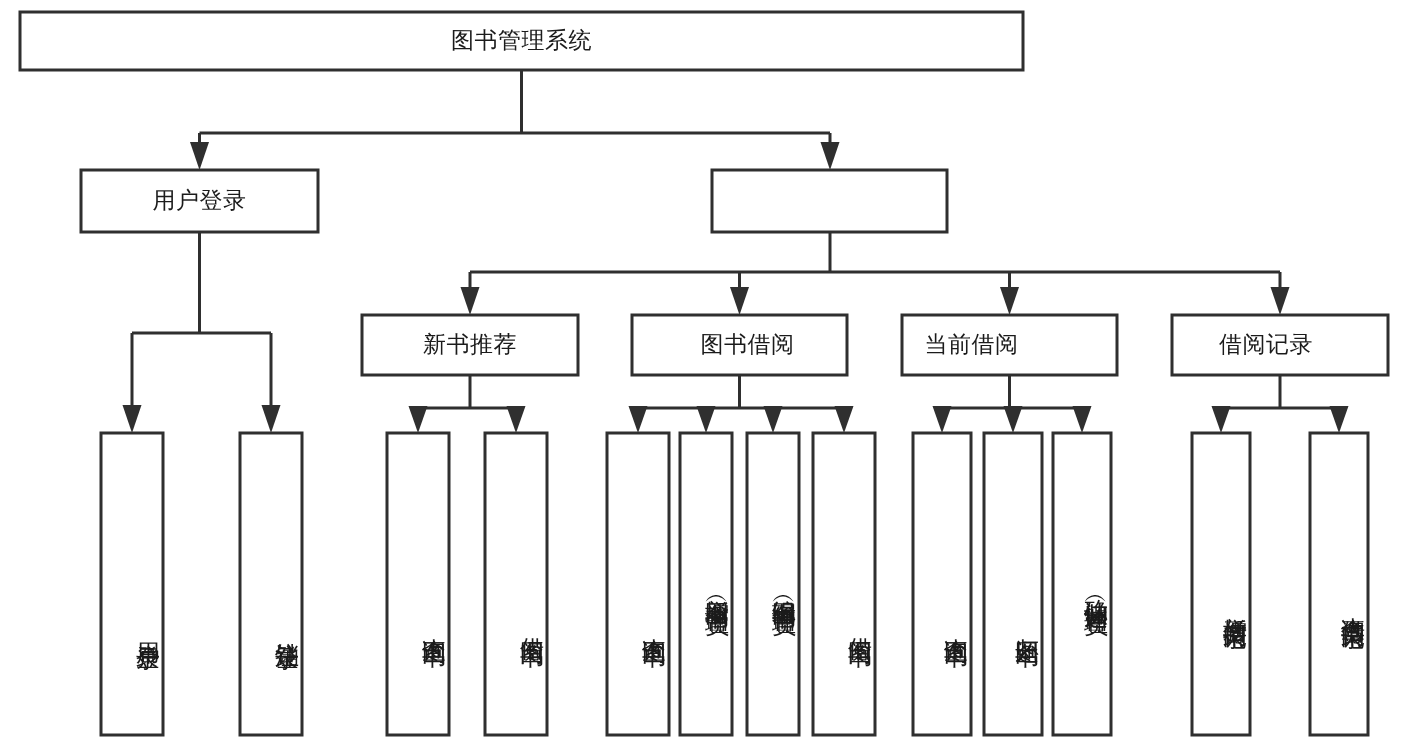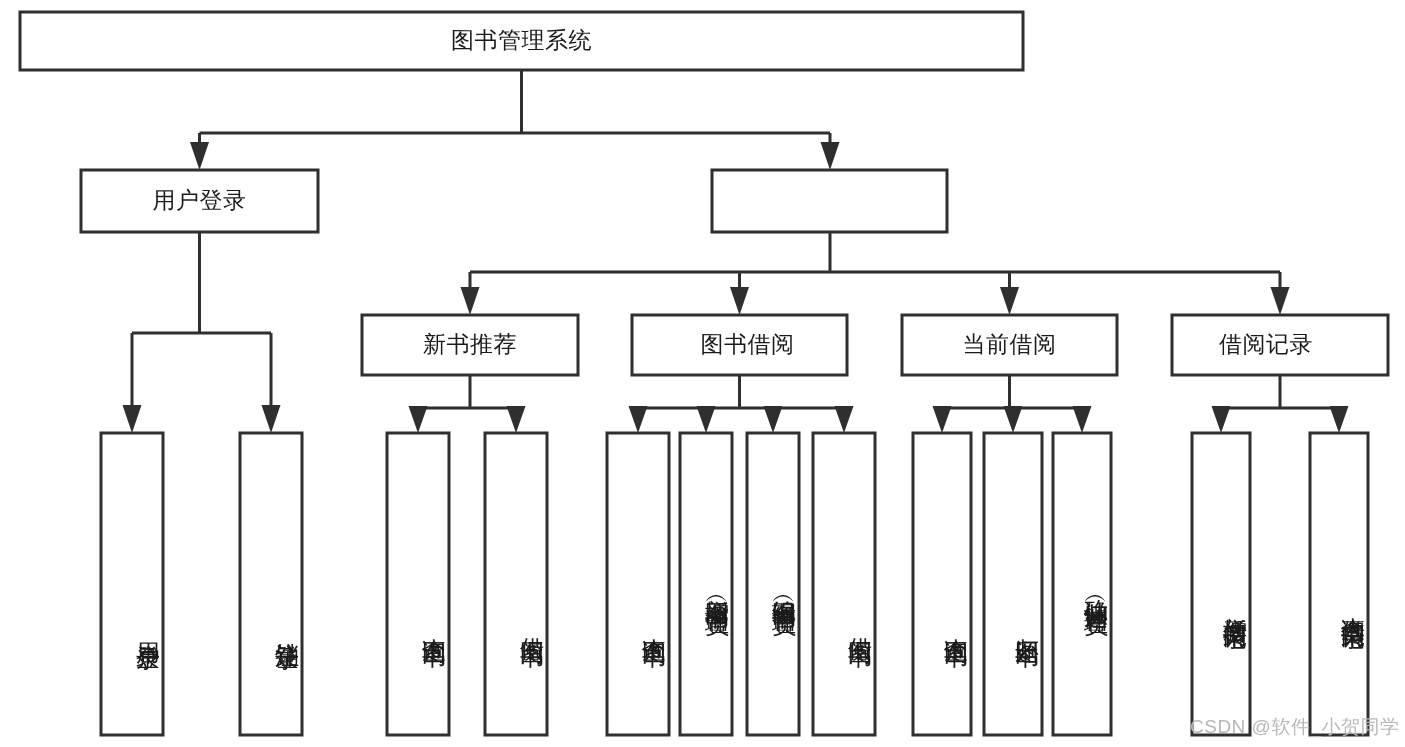--- a/index.html
+++ b/index.html
@@ -171,31 +171,30 @@
       <rect class="node-box" x="1310" y="433" width="58" height="302"></rect>
     </g>
   </svg>
 
   <div class="node-label horizontal" style="left:20px; top:12px; width:1003px; height:58px;">图书管理系统</div>
 
   <div class="node-label horizontal" style="left:81px; top:170px; width:237px; height:62px;">用户登录</div>
 
   <div class="node-label horizontal" style="left:362px; top:315px; width:216px; height:60px;border-radius:29px;">新书推荐</div>
   <div class="node-label horizontal" style="left:632px; top:315px; width:215px; height:60px;padding-left:16px;">图书借阅</div>
-  <div class="node-label horizontal" style="left:902px; top:315px; width:215px; height:60px;">当前借阅</div>
+  <div class="node-label horizontal" style="left:864px; top:315px; width:215px; height:60px;">当前借阅</div>
   <div class="node-label horizontal" style="left:1172px; top:315px; width:188px; height:60px;">借阅记录</div>
 
   <div class="node-label vertical" style="left:101px; top:513px; width:62px; height:222px;">用户登录</div>
   <div class="node-label vertical" style="left:240px; top:513px; width:62px; height:222px;">注销登录</div>
   <div class="node-label vertical" style="left:387px; top:505px; width:62px; height:230px;">查询图书</div>
   <div class="node-label vertical" style="left:485px; top:505px; width:62px; height:230px;">借阅图书</div>
   <div class="node-label vertical" style="left:607px; top:505px; width:62px; height:230px;">查询图书</div>
   <div class="node-label vertical" style="left:680px; top:437px; width:52px; height:298px;">新增图书（管理员）</div>
   <div class="node-label vertical" style="left:747px; top:437px; width:52px; height:298px;">编辑图书（管理员）</div>
   <div class="node-label vertical" style="left:813px; top:505px; width:62px; height:230px;">借阅图书</div>
   <div class="node-label vertical" style="left:913px; top:505px; width:58px; height:230px;">查询图书</div>
   <div class="node-label vertical" style="left:984px; top:505px; width:58px; height:230px;">归还图书</div>
   <div class="node-label vertical" style="left:1053px; top:437px; width:58px; height:298px;">确认归还（管理员）</div>
   <div class="node-label vertical" style="left:1192px; top:467px; width:58px; height:268px;">新增借阅记录</div>
   <div class="node-label vertical" style="left:1310px; top:467px; width:58px; height:268px;">查询借阅记录</div>
 
-  <div class="watermark" style="left:1190px; top:714px;">CSDN @软件_小贺同学</div>
 </div>
 
 </body></html>

